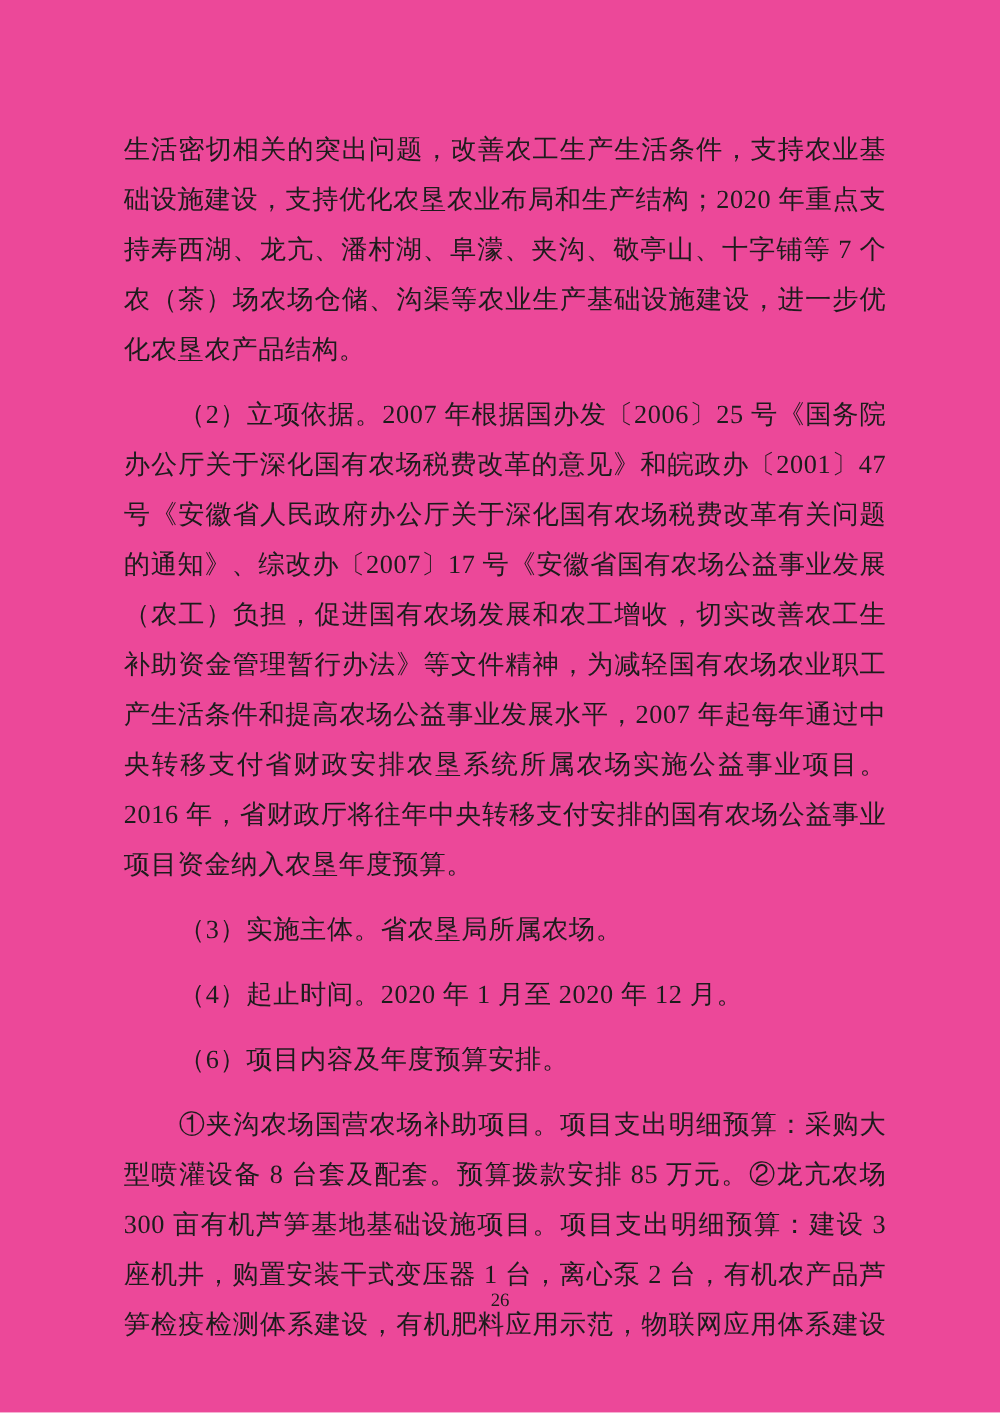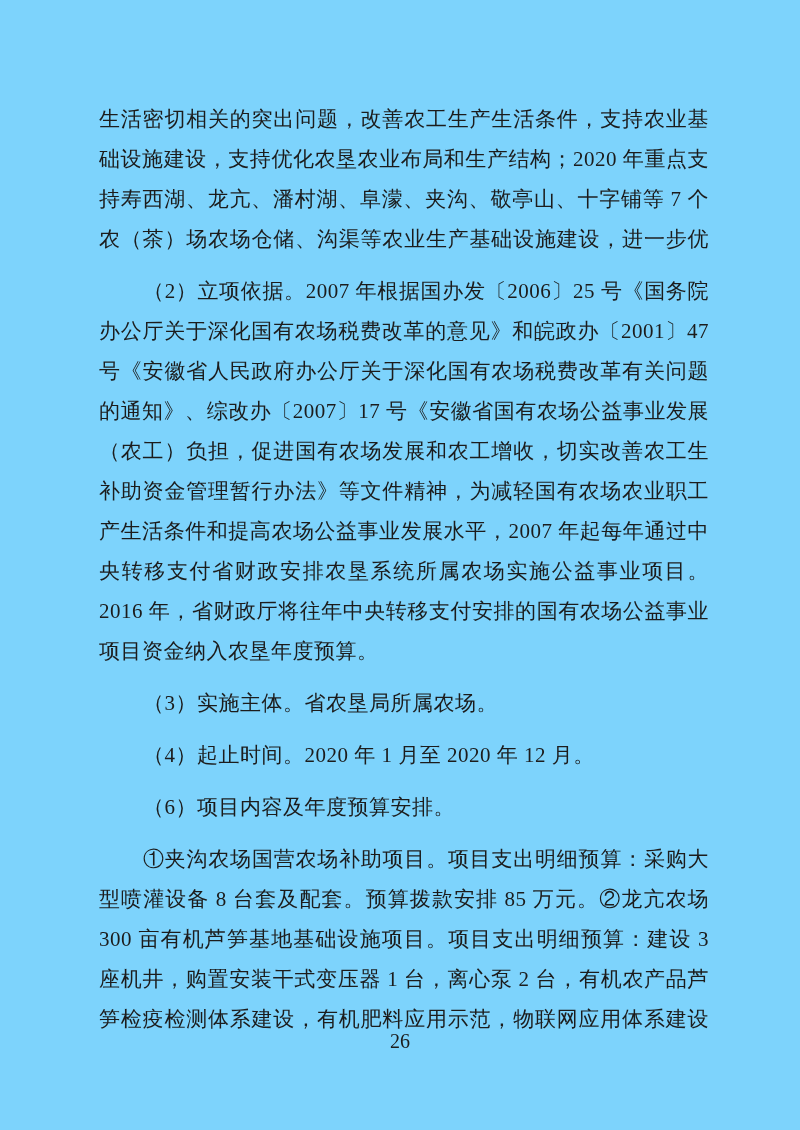--- a/index.html
+++ b/index.html
@@ -4,21 +4,21 @@
 <style>
   html, body {
     margin: 0;
     padding: 0;
     background: #ffffff;
   }
   .page {
     position: relative;
     width: 800px;
     height: 1130px;
-    background: #7dd3fc;
+    background: #ec4899;
     overflow: hidden;
     font-family: "Liberation Serif", "DejaVu Serif", serif;
     color: #1c1c1c;
   }
   .content {
     position: absolute;
     left: 99px;
     top: 99px;
     width: 610px;
   }
@@ -39,34 +39,35 @@
   .line.indent {
     text-indent: 44px;
     margin-top: 12px;
   }
   .page-number {
     position: absolute;
     left: 0;
     right: 0;
     top: 1030px;
     text-align: center;
-    font-size: 20px;
+    font-size: 15px;
     line-height: 22px;
     color: #1c1c1c;
   }
 </style>
 </head>
 <body>
 
 <div class="page">
   <div class="content" id="text-container">
       <div class="line fill">生活密切相关的突出问题，改善农工生产生活条件，支持农业基</div>
       <div class="line fill">础设施建设，支持优化农垦农业布局和生产结构；2020 年重点支</div>
       <div class="line fill">持寿西湖、龙亢、潘村湖、阜濛、夹沟、敬亭山、十字铺等 7 个</div>
       <div class="line fill">农（茶）场农场仓储、沟渠等农业生产基础设施建设，进一步优</div>
+      <div class="line">化农垦农产品结构。</div>
       <div class="line fill indent">（2）立项依据。2007 年根据国办发〔2006〕25 号《国务院</div>
       <div class="line fill">办公厅关于深化国有农场税费改革的意见》和皖政办〔2001〕47</div>
       <div class="line fill">号《安徽省人民政府办公厅关于深化国有农场税费改革有关问题</div>
       <div class="line fill">的通知》、综改办〔2007〕17 号《安徽省国有农场公益事业发展</div>
       <div class="line fill">（农工）负担，促进国有农场发展和农工增收，切实改善农工生</div>
       <div class="line fill">补助资金管理暂行办法》等文件精神，为减轻国有农场农业职工</div>
       <div class="line fill">产生活条件和提高农场公益事业发展水平，2007 年起每年通过中</div>
       <div class="line fill">央转移支付省财政安排农垦系统所属农场实施公益事业项目。</div>
       <div class="line fill">2016 年，省财政厅将往年中央转移支付安排的国有农场公益事业</div>
       <div class="line">项目资金纳入农垦年度预算。</div>

